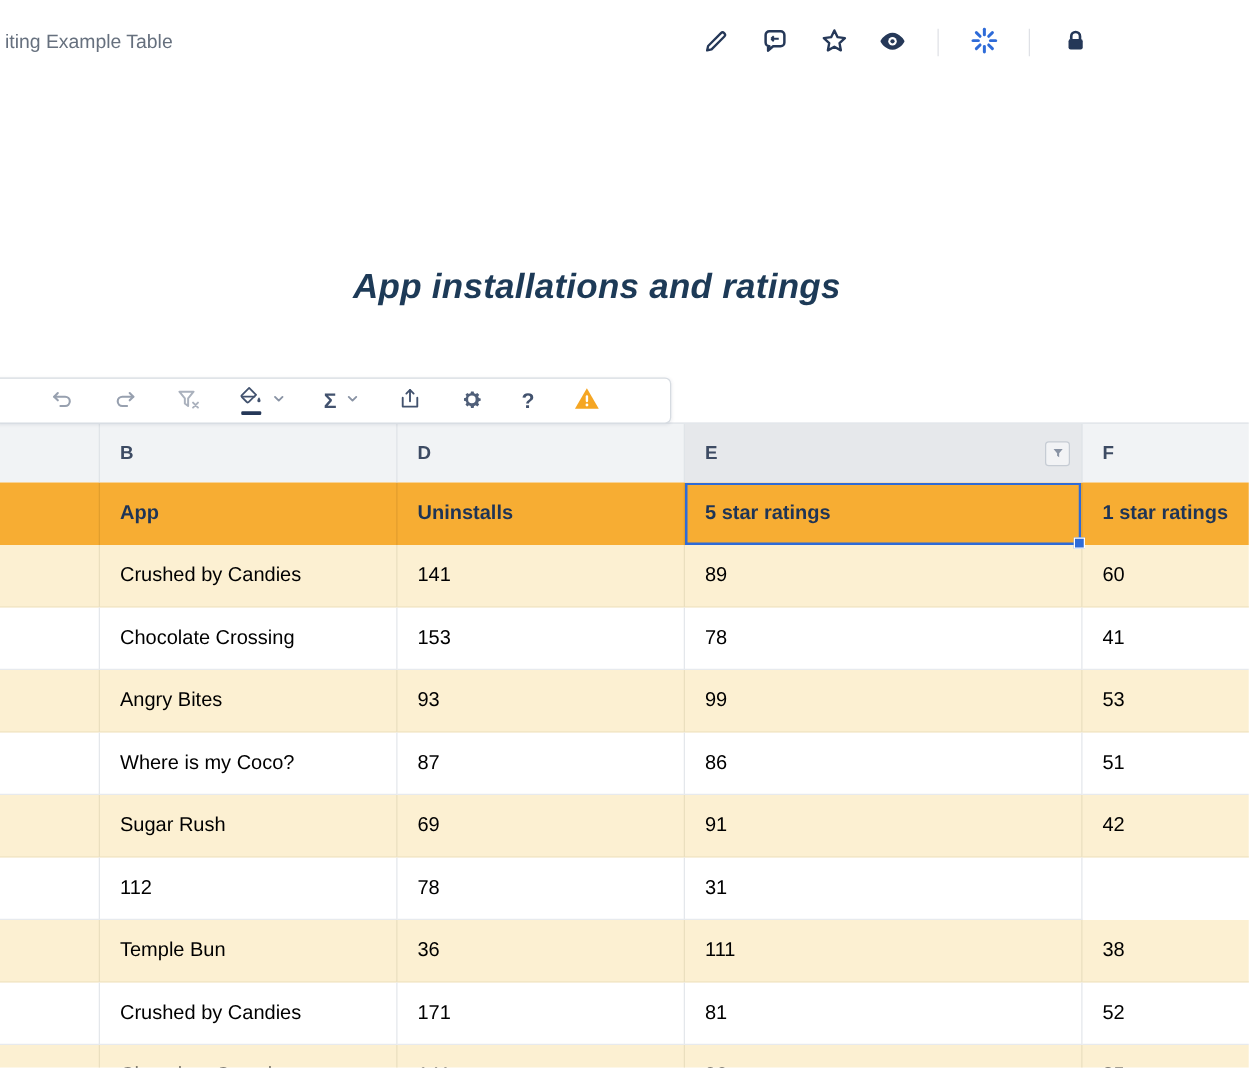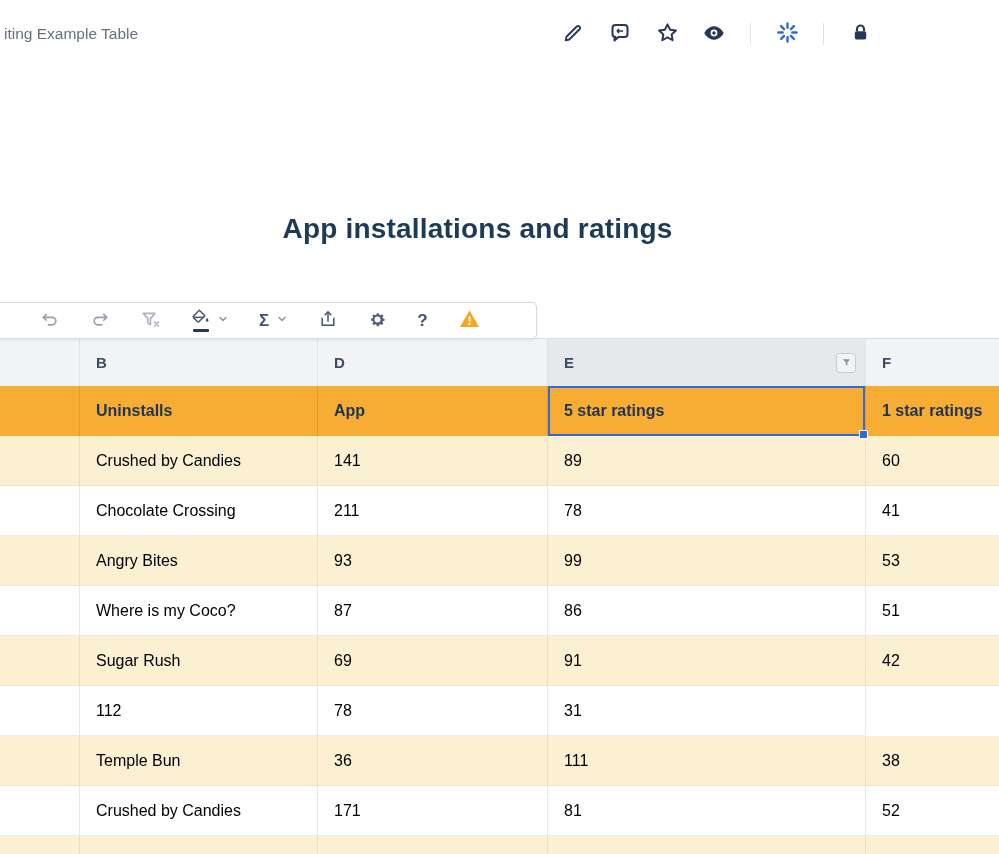--- a/index.html
+++ b/index.html
@@ -24,20 +24,21 @@
     background: none; border: none; padding: 0; cursor: pointer;
     display: flex; align-items: center; justify-content: center;
     width: 26px; height: 26px;
   }
   .v-divider { width: 1px; height: 22px; background: #dfe1e6; margin: 0 2px; }
   
   .doc-title {
     position: absolute; top: 194px; left: 0; width: 955px;
     text-align: center; color: #1d3a57; font-size: 28px; font-weight: 600;
     letter-spacing: 0.2px;
+    font-style: italic;
   }
   
   .toolbar {
     position: absolute; top: 302px; left: -1px; width: 538px; height: 37px;
     background: #fff; border: 1px solid #d6dbe1; border-radius: 0 5px 5px 0;
     box-shadow: 0 1px 3px rgba(9,30,66,0.08);
     display: flex; align-items: center; gap: 30px; padding: 0 14px 0 40px;
     z-index: 5;
   }
   .tb-btn {
@@ -263,37 +264,37 @@
           <svg width="11" height="11" viewBox="0 0 24 24" fill="#8993a4">
               <path d="M4 5 h16 l-6.2 7.2 V19 l-3.6-2.6 V12.2z"></path>
             </svg>
         </span>
       </div>
       <div class="td">F</div>
     </div>
 
     <div class="tr header-row">
       <div class="td rowhead"></div>
+      <div class="td">App</div>
       <div class="td">Uninstalls</div>
-      <div class="td">App</div>
       <div class="td sel">5 star ratings</div>
       <div class="td">1 star ratings</div>
     </div>
 
     <div class="tr data-row alt">
       <div class="td rowhead"></div>
       <div class="td">Crushed by Candies</div>
       <div class="td">141</div>
       <div class="td">89</div>
       <div class="td">60</div>
     </div>
     <div class="tr data-row">
       <div class="td rowhead"></div>
       <div class="td">Chocolate Crossing</div>
-      <div class="td">211</div>
+      <div class="td">153</div>
       <div class="td">78</div>
       <div class="td">41</div>
     </div>
     <div class="tr data-row alt">
       <div class="td rowhead"></div>
       <div class="td">Angry Bites</div>
       <div class="td">93</div>
       <div class="td">99</div>
       <div class="td">53</div>
     </div>

